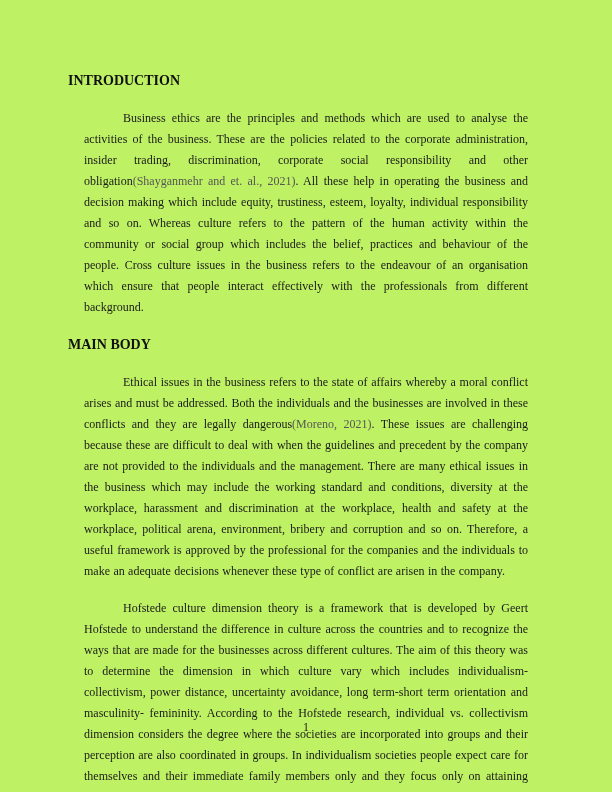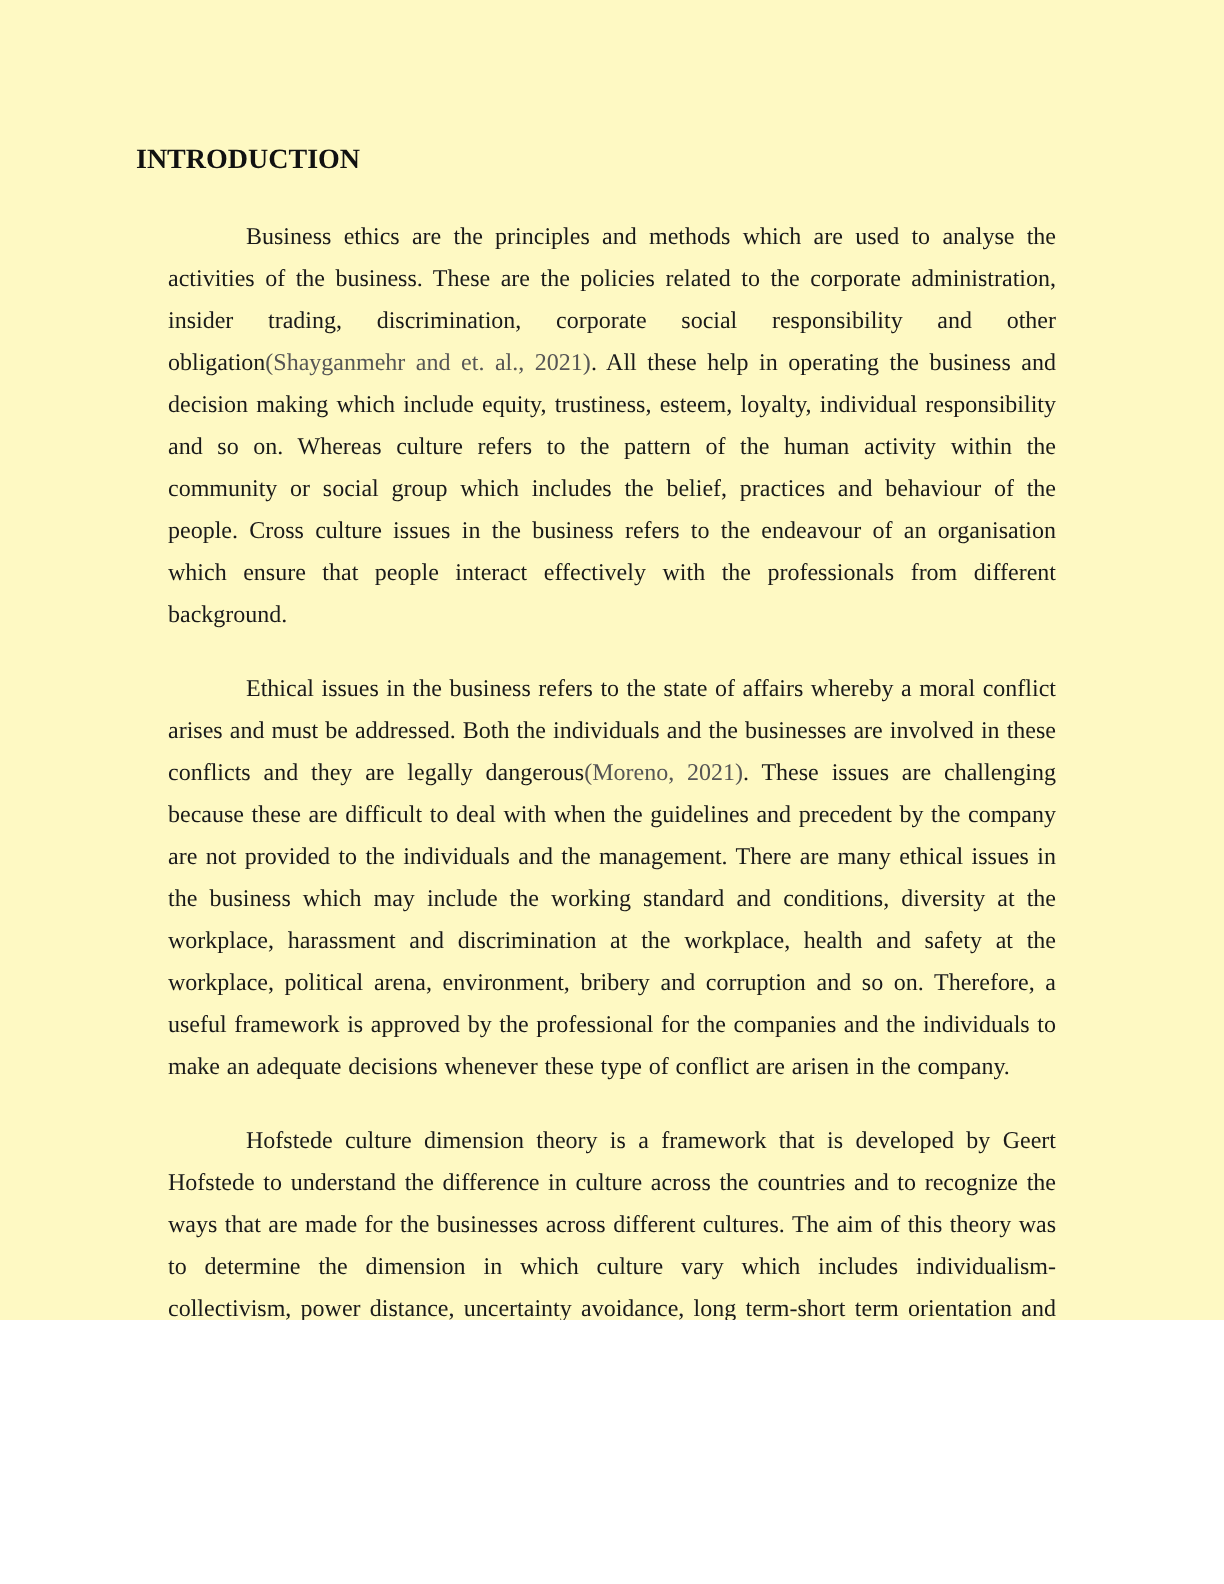--- a/index.html
+++ b/index.html
@@ -3,23 +3,23 @@
 <meta charset="utf-8">
 <style>
   html, body {
     margin: 0;
     padding: 0;
     background: #ffffff;
   }
   .page {
     position: relative;
     width: 612px;
-    height: 660px;
+    height: 792px;
     box-sizing: border-box;
-    background: #fef9c3;
+    background: #bef264;
     padding: 70px 68px 0 68px;
     font-family: "Liberation Serif", serif;
     color: #1a1a1a;
     overflow: hidden;
   }
   .section-heading {
     font-size: 14px;
     font-weight: bold;
     line-height: 22px;
     margin: 0 0 2px 0;
@@ -54,19 +54,20 @@
 <body>
 
 <div class="page">
 
   <section>
     <h2 class="section-heading">INTRODUCTION</h2>
     <p class="body-paragraph"><span>Business ethics are the principles and methods which are used to analyse the activities of the business. These are the policies related to the corporate administration, insider trading, discrimination, corporate social responsibility and other obligation</span><span class="citation">(Shayganmehr and et. al., 2021)</span><span>. All these help in operating the business and decision making which include equity, trustiness, esteem, loyalty, individual responsibility and so on. Whereas culture refers to the pattern of the human activity  within the community or social group which includes the belief, practices and behaviour of the people. Cross culture issues in the business refers to the endeavour of an organisation which ensure that people interact effectively with the professionals from different background.</span></p>
   </section>
 
   <section>
+    <h2 class="section-heading mainbody">MAIN BODY</h2>
     <p class="body-paragraph"><span>Ethical issues in the business refers to the state of affairs whereby a moral conflict arises and must be addressed. Both the individuals and the businesses are involved in these conflicts and they are legally dangerous</span><span class="citation">(Moreno, 2021)</span><span>. These issues are challenging because these are difficult to deal with when the guidelines and precedent by the company are not provided to the individuals and the management.  There are many ethical issues in the business which may include the working standard and conditions, diversity at the workplace, harassment and discrimination at the workplace, health and safety at the workplace, political arena, environment, bribery and corruption and so on. Therefore, a useful framework is approved by the professional for the companies and the individuals to make an adequate decisions whenever these type of conflict are arisen in the company.</span></p>
     <p class="body-paragraph"><span>Hofstede culture dimension theory is a framework that is developed by Geert Hofstede to understand the difference in culture across the countries and to recognize  the ways that are made for the businesses across different cultures. The aim of this theory was to determine the dimension in which culture vary which includes individualism-collectivism, power distance, uncertainty avoidance, long term-short term orientation and masculinity- femininity. According to the Hofstede research,  individual vs. collectivism dimension considers  the degree where the societies are incorporated into groups and their perception are also coordinated in groups. In individualism societies people expect care for themselves and their immediate family members only and they focus only on attaining their personal goals. While, in collectivism cultures, people</span></p>
   </section>
 
   <div class="page-number">1</div>
 
 </div>
 
 </body></html>

